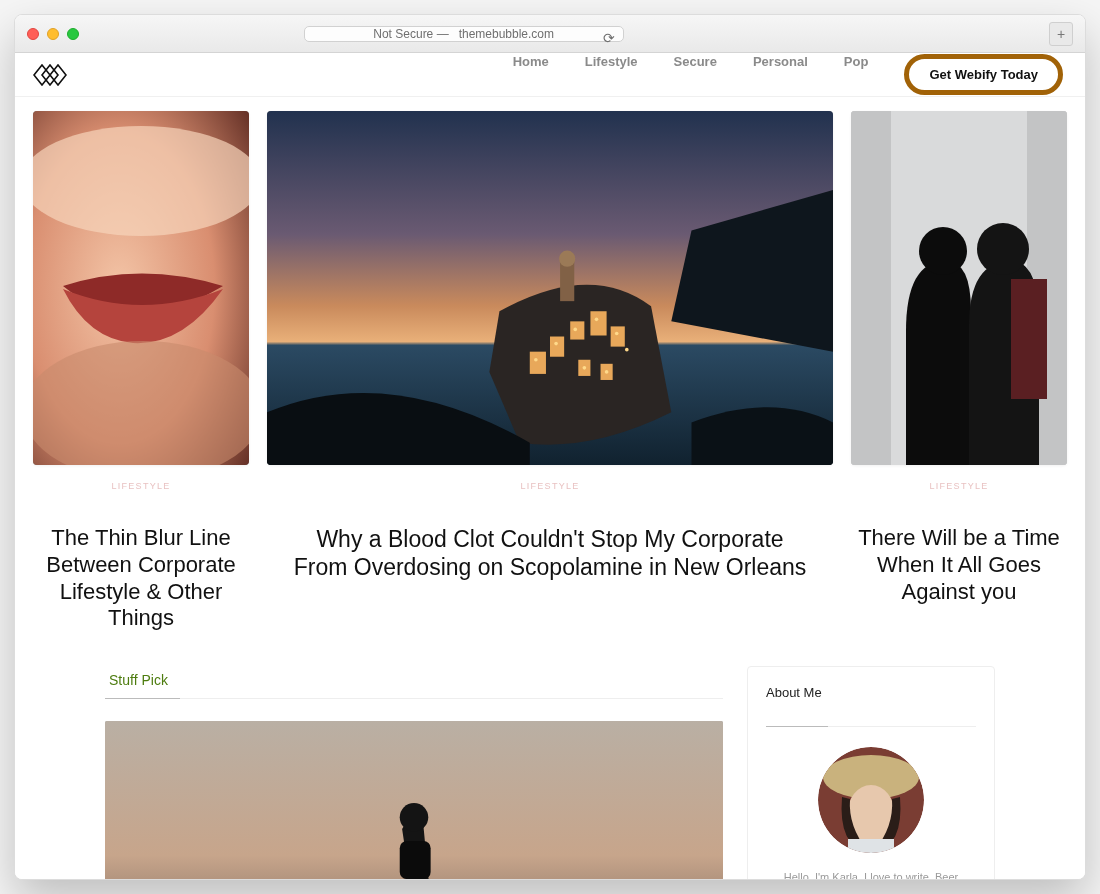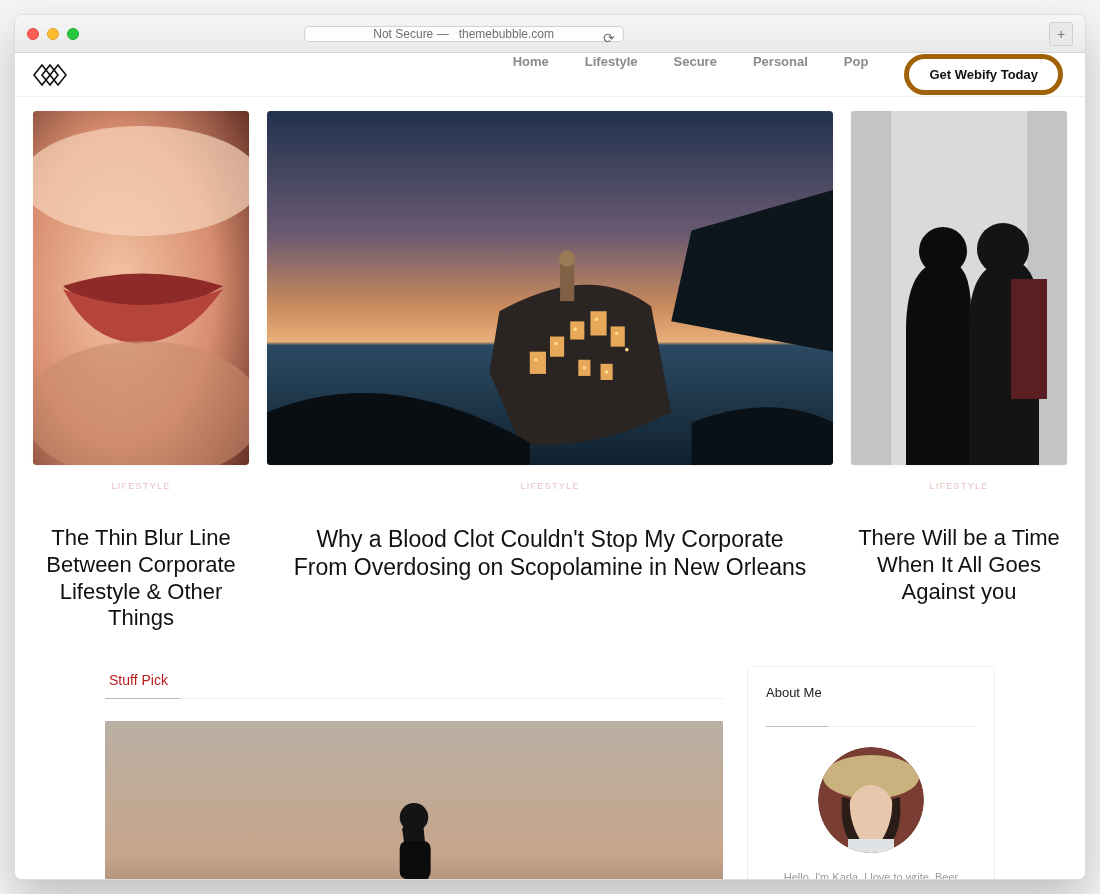--- a/index.html
+++ b/index.html
@@ -53,21 +53,21 @@
   .card.small { width:216px; }
   .card.large { flex:1; }
   .thumb { width:100%; border-radius:4px; background:#888; height:354px; overflow:hidden; box-shadow:0 1px 3px rgba(0,0,0,.06); }
   .thumb svg { width:100%; height:100%; display:block; }
   .cat { font-size:9px; letter-spacing:1.3px; color:#e9c2c2; text-align:center; margin:16px 0 6px 0;}
   .title { font-size:22px; line-height:1.22; color:#111; text-align:center; font-weight:400; padding:0 4px;margin-top:28px;}
   .card.large .title { font-size:23px; padding:0 26px;}
 
   .lower { display:flex; gap:24px; padding:34px 90px 0 90px;}
   .stuff { flex:1;}
-  .section-head { font-size:14px; color:#b91c1c; padding:6px 0 10px 4px; border-bottom:1px solid #eee; position:relative;}
+  .section-head { font-size:14px; color:#4d7c0f; padding:6px 0 10px 4px; border-bottom:1px solid #eee; position:relative;}
   .section-head::after{content:"";position:absolute;left:0;bottom:-1px;width:75px;border-bottom:1px solid #bbb;}
   .stuff-img { margin-top:22px; height:240px; background:#aaa; border-radius:2px; overflow:hidden;}
   .stuff-img svg{width:100%;height:100%;display:block;}
 
   .aside { width:248px; border:1px solid #eee; border-radius:4px; padding:18px 18px;}
   .aside-head { font-size:13px; color:#222; padding-bottom:26px; border-bottom:1px solid #eee; position:relative;}
   .aside-head::after{content:"";position:absolute;left:0;bottom:-1px;width:62px;border-bottom:1px solid #bbb;}
   .avatar { width:106px; height:106px; border-radius:50%; margin:20px auto 16px auto; overflow:hidden;}
   .avatar svg{width:100%;height:100%;display:block;}
   .bio { font-size:11px; line-height:1.55; color:#9a9a9a; text-align:center;text-decoration:underline; }

